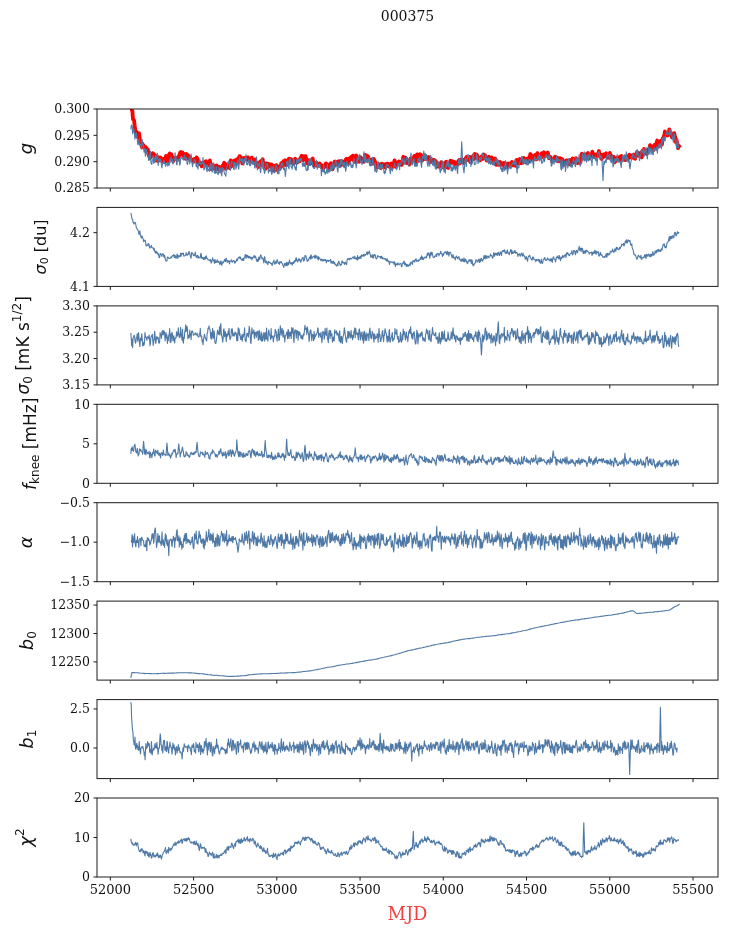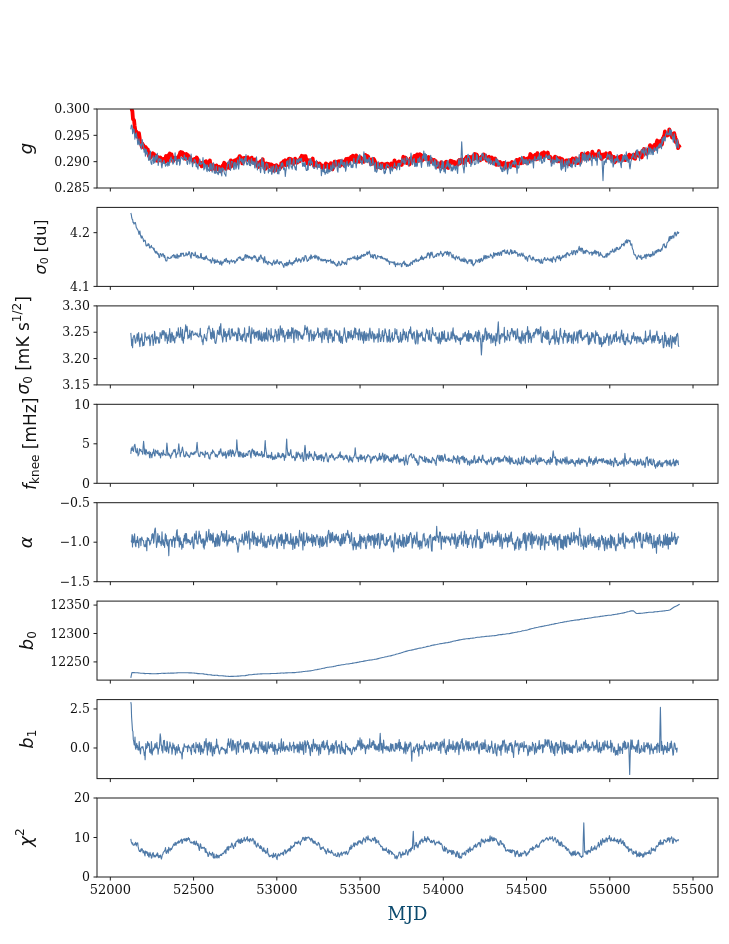--- a/index.html
+++ b/index.html
@@ -1,29 +1,30 @@
 <!DOCTYPE html>
 <html><head>
 <meta charset="utf-8">
 <style>
   html,body{margin:0;padding:0;background:#ffffff;}
   .figure{position:relative;width:729px;height:944px;background:#ffffff;
           font-family:"DejaVu Serif","Liberation Serif",serif;color:#111;}
   .fig-title{position:absolute;left:97px;top:8px;width:621px;text-align:center;
              font-size:14px;color:#111;}
   .x-label{position:absolute;left:97px;top:903px;width:621px;text-align:center;
-           font-size:18px;color:#0c4a6e;}
+           font-size:18px;color:#ef4444;}
   svg{position:absolute;left:0;top:0;}
   svg text{font-family:"DejaVu Serif","Liberation Serif",serif;fill:#111;}
   svg text.mathlab{font-family:"DejaVu Sans","Liberation Sans",sans-serif;}
 </style>
 </head>
 <body>
 
 <div class="figure">
+  <div class="fig-title">000375</div>
   <svg id="plot" width="729" height="944" viewBox="0 0 729 944" xmlns="http://www.w3.org/2000/svg">
       <clipPath id="clip0">
         <rect x="97" y="109" width="621" height="79"></rect>
       </clipPath>
       <path d="M130.8,104.2L131.3,106.6L131.9,110.0L132.4,111.3L133.0,119.2L133.5,119.6L134.1,120.6L134.6,125.5L135.2,129.5L135.7,133.0L136.3,131.5L136.8,133.1L137.4,135.0L137.9,137.2L138.5,135.3L139.0,133.2L139.6,137.4L140.1,141.8L140.7,143.4L141.2,143.6L141.8,146.9L142.3,143.6L142.9,144.9L143.4,145.3L144.0,147.7L144.5,147.4L145.1,148.5L145.6,147.1L146.2,148.0L146.7,149.7L147.3,149.7L147.8,149.5L148.4,153.3L148.9,155.8L149.5,153.7L150.0,158.1L150.6,157.1L151.1,154.5L151.7,156.0L152.2,154.7L152.8,153.2L153.3,154.8L153.9,154.0L154.4,155.1L155.0,158.6L155.5,159.9L156.1,156.7L156.6,156.1L157.2,160.8L157.7,156.9L158.3,160.9L158.8,159.6L159.4,159.7L159.9,159.5L160.5,157.5L161.0,159.3L161.6,160.0L162.1,161.4L162.7,159.4L163.2,158.9L163.8,158.8L164.3,160.7L164.9,162.0L165.4,159.9L166.0,155.8L166.5,157.5L167.1,160.1L167.6,161.1L168.2,158.4L168.7,154.9L169.3,154.8L169.8,153.5L170.4,154.2L170.9,156.2L171.5,154.4L172.0,156.6L172.6,157.0L173.1,161.2L173.7,159.4L174.2,158.7L174.8,158.1L175.3,158.9L175.9,157.9L176.4,158.4L177.0,158.7L177.5,159.6L178.1,156.9L178.6,157.7L179.1,155.5L179.7,154.5L180.2,152.6L180.8,151.9L181.3,154.1L181.9,152.3L182.4,152.3L183.0,155.5L183.5,153.6L184.1,156.5L184.6,155.2L185.2,158.1L185.7,158.8L186.3,153.9L186.8,155.5L187.4,158.3L187.9,155.1L188.5,156.3L189.0,158.3L189.6,159.5L190.1,157.0L190.7,159.3L191.2,159.5L191.8,159.5L192.3,159.9L192.9,161.0L193.4,161.1L194.0,161.6L194.5,158.8L195.1,160.2L195.6,159.7L196.2,159.4L196.7,157.5L197.3,158.7L197.8,162.4L198.4,161.5L198.9,163.3L199.5,162.2L200.0,164.3L200.6,162.7L201.1,163.6L201.7,166.3L202.2,164.1L202.8,162.9L203.3,163.7L203.9,164.5L204.4,164.7L205.0,163.5L205.5,161.3L206.1,161.2L206.6,164.2L207.2,164.6L207.7,165.1L208.3,164.6L208.8,163.1L209.4,161.7L209.9,160.5L210.5,166.5L211.0,168.2L211.6,169.2L212.1,165.2L212.7,167.2L213.2,165.1L213.8,167.2L214.3,166.7L214.9,168.3L215.4,169.8L216.0,168.7L216.5,165.4L217.1,167.7L217.6,167.5L218.2,169.4L218.7,167.7L219.3,166.8L219.8,169.4L220.4,171.3L220.9,171.1L221.5,168.3L222.0,167.6L222.6,165.8L223.1,166.2L223.7,164.1L224.2,162.7L224.8,165.6L225.3,167.1L225.9,168.9L226.4,165.1L227.0,164.5L227.5,164.5L228.1,166.3L228.6,164.3L229.2,166.6L229.7,168.1L230.2,162.3L230.8,160.4L231.3,164.2L231.9,166.0L232.4,162.1L233.0,162.3L233.5,161.1L234.1,163.0L234.6,160.4L235.2,162.6L235.7,164.3L236.3,162.7L236.8,159.4L237.4,162.6L237.9,163.3L238.5,158.1L239.0,157.8L239.6,156.1L240.1,160.2L240.7,157.2L241.2,160.4L241.8,159.7L242.3,163.4L242.9,160.7L243.4,161.9L244.0,157.9L244.5,159.6L245.1,158.3L245.6,159.0L246.2,158.0L246.7,159.4L247.3,157.6L247.8,157.3L248.4,160.0L248.9,159.4L249.5,160.0L250.0,161.6L250.6,159.0L251.1,159.1L251.7,157.6L252.2,159.6L252.8,160.1L253.3,162.7L253.9,160.0L254.4,162.2L255.0,159.4L255.5,163.9L256.1,163.6L256.6,162.5L257.2,164.5L257.7,166.2L258.3,167.0L258.8,163.0L259.4,164.7L259.9,162.0L260.5,165.4L261.0,160.8L261.6,161.9L262.1,160.9L262.7,159.3L263.2,164.5L263.8,163.1L264.3,166.6L264.9,168.7L265.4,168.9L266.0,166.9L266.5,163.4L267.1,165.8L267.6,164.7L268.2,167.2L268.7,164.0L269.3,165.8L269.8,165.1L270.4,164.4L270.9,164.4L271.5,164.6L272.0,168.2L272.6,169.6L273.1,170.5L273.7,165.6L274.2,169.5L274.8,167.6L275.3,170.3L275.9,169.2L276.4,165.2L277.0,169.5L277.5,166.2L278.1,168.2L278.6,167.6L279.2,168.1L279.7,168.9L280.3,166.2L280.8,167.2L281.3,163.1L281.9,164.2L282.4,166.0L283.0,164.0L283.5,161.1L284.1,161.9L284.6,161.3L285.2,160.3L285.7,165.2L286.3,164.0L286.8,164.9L287.4,162.4L287.9,161.1L288.5,159.3L289.0,160.5L289.6,158.8L290.1,162.4L290.7,160.6L291.2,159.3L291.8,162.8L292.3,162.8L292.9,163.2L293.4,163.8L294.0,162.3L294.5,162.9L295.1,158.6L295.6,160.6L296.2,160.8L296.7,161.5L297.3,162.6L297.8,161.4L298.4,160.3L298.9,160.1L299.5,161.3L300.0,159.2L300.6,157.8L301.1,158.6L301.7,155.8L302.2,158.2L302.8,157.8L303.3,160.2L303.9,156.2L304.4,159.2L305.0,157.6L305.5,156.1L306.1,158.4L306.6,160.3L307.2,163.4L307.7,163.7L308.3,163.5L308.8,160.1L309.4,162.4L309.9,163.8L310.5,163.2L311.0,163.4L311.6,160.4L312.1,159.5L312.7,158.6L313.2,162.4L313.8,163.6L314.3,165.8L314.9,163.7L315.4,164.5L316.0,163.0L316.5,162.8L317.1,165.7L317.6,164.7L318.2,164.8L318.7,165.4L319.3,165.1L319.8,163.5L320.4,165.4L320.9,165.2L321.5,165.2L322.0,166.3L322.6,168.1L323.1,168.2L323.7,167.9L324.2,165.9L324.8,166.1L325.3,164.6L325.9,163.4L326.4,166.7L327.0,165.2L327.5,166.3L328.1,164.7L328.6,168.0L329.2,168.0L329.7,164.3L330.3,166.2L330.8,163.2L331.4,165.3L331.9,167.5L332.4,169.3L333.0,166.1L333.5,167.5L334.1,163.6L334.6,161.7L335.2,163.4L335.7,164.7L336.3,163.0L336.8,164.5L337.4,161.8L337.9,163.8L338.5,164.8L339.0,161.1L339.6,163.2L340.1,166.0L340.7,161.2L341.2,162.4L341.8,164.5L342.3,161.5L342.9,163.6L343.4,161.6L344.0,164.1L344.5,165.8L345.1,161.0L345.6,160.1L346.2,158.9L346.7,161.7L347.3,158.9L347.8,158.7L348.4,160.0L348.9,163.5L349.5,158.4L350.0,160.1L350.6,158.0L351.1,156.9L351.7,159.1L352.2,156.8L352.8,155.7L353.3,158.5L353.9,160.1L354.4,161.7L355.0,161.2L355.5,158.4L356.1,155.3L356.6,159.8L357.2,161.7L357.7,157.4L358.3,160.8L358.8,160.8L359.4,161.7L359.9,158.8L360.5,157.3L361.0,159.5L361.6,159.5L362.1,159.0L362.7,159.3L363.2,158.8L363.8,161.9L364.3,159.2L364.9,156.1L365.4,155.0L366.0,158.8L366.5,156.6L367.1,158.6L367.6,156.0L368.2,156.7L368.7,159.3L369.3,160.4L369.8,161.1L370.4,161.7L370.9,164.1L371.5,159.5L372.0,163.8L372.6,163.6L373.1,163.0L373.7,158.9L374.2,159.7L374.8,161.0L375.3,162.5L375.9,166.4L376.4,166.0L377.0,167.6L377.5,166.1L378.1,164.2L378.6,164.2L379.2,167.0L379.7,165.6L380.3,164.2L380.8,168.1L381.4,166.9L381.9,163.7L382.4,165.9L383.0,165.6L383.5,166.5L384.1,164.4L384.6,164.5L385.2,167.5L385.7,167.2L386.3,163.8L386.8,166.0L387.4,163.6L387.9,164.0L388.5,164.8L389.0,166.5L389.6,166.4L390.1,165.6L390.7,168.1L391.2,163.5L391.8,166.5L392.3,164.6L392.9,166.5L393.4,165.2L394.0,163.2L394.5,160.3L395.1,162.5L395.6,166.8L396.2,166.4L396.7,164.0L397.3,163.4L397.8,163.3L398.4,162.0L398.9,161.4L399.5,161.7L400.0,164.7L400.6,162.9L401.1,163.7L401.7,164.9L402.2,163.1L402.8,159.3L403.3,156.8L403.9,158.5L404.4,157.5L405.0,158.5L405.5,157.7L406.1,158.3L406.6,163.1L407.2,160.2L407.7,162.2L408.3,161.2L408.8,162.9L409.4,164.5L409.9,163.4L410.5,158.5L411.0,160.1L411.6,160.9L412.1,159.9L412.7,158.4L413.2,160.0L413.8,158.7L414.3,155.8L414.9,159.5L415.4,162.3L416.0,161.9L416.5,157.5L417.1,154.4L417.6,159.1L418.2,159.5L418.7,160.8L419.3,158.4L419.8,154.1L420.4,156.1L420.9,154.7L421.5,159.8L422.0,160.7L422.6,158.5L423.1,158.9L423.7,155.8L424.2,158.8L424.8,159.0L425.3,157.8L425.9,156.9L426.4,157.7L427.0,157.7L427.5,158.9L428.1,157.5L428.6,157.1L429.2,159.3L429.7,161.6L430.3,162.0L430.8,158.7L431.4,159.2L431.9,161.2L432.5,161.6L433.0,162.2L433.5,162.1L434.1,159.9L434.6,162.6L435.2,162.5L435.7,161.0L436.3,164.5L436.8,166.7L437.4,164.2L437.9,163.6L438.5,164.3L439.0,166.5L439.6,166.2L440.1,165.1L440.7,166.3L441.2,162.2L441.8,165.2L442.3,166.6L442.9,163.6L443.4,167.6L444.0,166.5L444.5,164.5L445.1,166.7L445.6,162.3L446.2,161.7L446.7,164.1L447.3,167.3L447.8,164.8L448.4,168.0L448.9,166.8L449.5,163.7L450.0,162.4L450.6,160.7L451.1,163.2L451.7,162.4L452.2,161.3L452.8,162.9L453.3,161.9L453.9,162.9L454.4,162.0L455.0,164.7L455.5,163.0L456.1,164.1L456.6,163.7L457.2,163.3L457.7,164.8L458.3,161.0L458.8,162.5L459.4,160.0L459.9,163.3L460.5,159.9L461.0,160.3L461.6,159.3L462.1,159.4L462.7,161.0L463.2,161.8L463.8,163.0L464.3,159.9L464.9,160.3L465.4,158.8L466.0,160.2L466.5,156.9L467.1,160.1L467.6,158.3L468.2,159.0L468.7,158.0L469.3,157.7L469.8,156.9L470.4,162.2L470.9,162.0L471.5,157.4L472.0,159.3L472.6,157.1L473.1,155.9L473.7,159.2L474.2,155.9L474.8,154.0L475.3,158.1L475.9,155.6L476.4,154.4L477.0,155.0L477.5,158.6L478.1,157.9L478.6,157.7L479.2,160.2L479.7,160.0L480.3,160.2L480.8,158.5L481.4,156.5L481.9,156.4L482.5,159.0L483.0,157.8L483.6,154.4L484.1,158.4L484.6,156.4L485.2,155.3L485.7,157.5L486.3,159.1L486.8,160.6L487.4,160.2L487.9,158.3L488.5,157.0L489.0,156.8L489.6,157.6L490.1,159.7L490.7,161.9L491.2,158.9L491.8,157.6L492.3,160.6L492.9,162.7L493.4,161.0L494.0,161.4L494.5,159.1L495.1,158.4L495.6,160.8L496.2,164.8L496.7,160.5L497.3,162.6L497.8,163.5L498.4,164.7L498.9,163.7L499.5,164.6L500.0,161.8L500.6,163.7L501.1,164.5L501.7,163.3L502.2,164.8L502.8,164.3L503.3,165.1L503.9,162.9L504.4,168.1L505.0,164.4L505.5,163.8L506.1,167.3L506.6,167.4L507.2,165.4L507.7,165.7L508.3,163.5L508.8,164.1L509.4,163.9L509.9,163.5L510.5,166.1L511.0,164.9L511.6,163.4L512.1,162.0L512.7,165.4L513.2,165.3L513.8,164.5L514.3,164.0L514.9,162.7L515.4,165.8L516.0,163.6L516.5,160.0L517.1,163.4L517.6,160.1L518.2,161.6L518.7,163.6L519.3,160.0L519.8,159.1L520.4,160.4L520.9,163.3L521.5,162.0L522.0,159.0L522.6,161.8L523.1,162.7L523.7,157.8L524.2,159.5L524.8,160.4L525.3,161.6L525.9,159.5L526.4,162.6L527.0,158.7L527.5,159.6L528.1,162.5L528.6,161.0L529.2,157.3L529.7,157.6L530.3,154.0L530.8,154.7L531.4,159.2L531.9,156.2L532.5,159.3L533.0,156.1L533.6,159.3L534.1,156.7L534.7,156.3L535.2,154.9L535.7,155.5L536.3,159.4L536.8,155.4L537.4,153.1L537.9,157.9L538.5,158.6L539.0,155.0L539.6,157.3L540.1,157.1L540.7,156.6L541.2,156.2L541.8,153.3L542.3,153.1L542.9,157.0L543.4,155.3L544.0,152.3L544.5,153.5L545.1,156.2L545.6,155.4L546.2,154.0L546.7,153.4L547.3,155.0L547.8,152.5L548.4,155.5L548.9,158.1L549.5,157.9L550.0,156.7L550.6,157.2L551.1,158.4L551.7,159.7L552.2,161.8L552.8,160.9L553.3,159.3L553.9,160.2L554.4,159.5L555.0,156.7L555.5,160.1L556.1,160.1L556.6,157.3L557.2,159.2L557.7,161.4L558.3,159.9L558.8,160.3L559.4,158.1L559.9,158.2L560.5,161.5L561.0,158.8L561.6,161.3L562.1,159.1L562.7,159.9L563.2,163.1L563.8,165.0L564.3,162.2L564.9,163.2L565.4,162.6L566.0,162.1L566.5,160.4L567.1,163.1L567.6,160.5L568.2,163.0L568.7,164.4L569.3,162.4L569.8,160.2L570.4,162.0L570.9,161.2L571.5,159.6L572.0,163.5L572.6,158.5L573.1,160.0L573.7,161.6L574.2,162.1L574.8,159.8L575.3,161.6L575.9,158.1L576.4,162.6L577.0,161.7L577.5,163.0L578.1,159.5L578.6,159.5L579.2,159.9L579.7,162.9L580.3,162.7L580.8,160.0L581.4,157.0L581.9,153.6L582.5,155.6L583.0,155.4L583.6,157.6L584.1,156.5L584.7,156.8L585.2,154.5L585.8,156.2L586.3,158.8L586.8,155.6L587.4,153.5L587.9,153.1L588.5,155.9L589.0,158.6L589.6,157.7L590.1,156.6L590.7,154.9L591.2,154.4L591.8,154.7L592.3,151.7L592.9,154.2L593.4,156.6L594.0,155.1L594.5,154.6L595.1,156.9L595.6,155.6L596.2,154.6L596.7,154.9L597.3,155.0L597.8,155.2L598.4,153.5L598.9,151.0L599.5,155.9L600.0,156.6L600.6,156.3L601.1,154.6L601.7,159.0L602.2,157.4L602.8,155.3L603.3,154.6L603.9,155.8L604.4,156.7L605.0,154.2L605.5,154.2L606.1,153.3L606.6,154.7L607.2,156.5L607.7,155.1L608.3,157.7L608.8,154.9L609.4,156.0L609.9,152.8L610.5,156.0L611.0,157.6L611.6,156.1L612.1,156.8L612.7,157.3L613.2,158.8L613.8,156.9L614.3,160.6L614.9,162.2L615.4,161.3L616.0,160.6L616.5,158.4L617.1,157.7L617.6,159.2L618.2,158.0L618.7,159.0L619.3,157.2L619.8,160.2L620.4,158.4L620.9,156.3L621.5,156.0L622.0,159.8L622.6,158.7L623.1,159.0L623.7,159.4L624.2,159.9L624.8,160.0L625.3,160.1L625.9,159.2L626.4,156.6L627.0,156.7L627.5,158.3L628.1,158.7L628.6,158.3L629.2,154.7L629.7,155.6L630.3,157.1L630.8,155.5L631.4,157.6L631.9,157.6L632.5,156.1L633.0,155.1L633.6,154.7L634.1,157.7L634.7,158.6L635.2,158.7L635.8,154.9L636.3,154.0L636.8,152.5L637.4,152.9L637.9,152.9L638.5,155.6L639.0,155.9L639.6,155.0L640.1,153.1L640.7,154.4L641.2,156.2L641.8,157.4L642.3,150.8L642.9,151.0L643.4,150.8L644.0,149.0L644.5,151.1L645.1,152.3L645.6,150.4L646.2,151.0L646.7,153.8L647.3,152.4L647.8,152.0L648.4,149.8L648.9,150.3L649.5,147.3L650.0,145.1L650.6,149.1L651.1,149.0L651.7,149.1L652.2,146.6L652.8,149.8L653.3,150.2L653.9,147.5L654.4,144.9L655.0,146.0L655.5,147.1L656.1,146.1L656.6,142.5L657.2,140.5L657.7,144.0L658.3,142.6L658.8,146.7L659.4,143.2L659.9,142.0L660.5,141.1L661.0,143.3L661.6,144.8L662.1,143.8L662.7,138.4L663.2,138.8L663.8,136.2L664.3,136.3L664.9,131.4L665.4,134.9L666.0,134.9L666.5,134.2L667.1,135.6L667.6,134.9L668.2,134.8L668.7,134.8L669.3,129.3L669.8,133.5L670.4,132.7L670.9,133.6L671.5,133.6L672.0,137.6L672.6,136.5L673.1,135.1L673.7,133.3L674.2,133.2L674.8,135.7L675.3,137.4L675.9,142.2L676.4,139.6L677.0,142.0L677.5,144.0L678.1,148.1L678.6,146.6L679.2,146.1L679.7,147.6" fill="none" stroke="#ff0000" stroke-width="3.8" stroke-linejoin="round" clip-path="url(#clip0)"></path>
       <path d="M130.8,129.4L131.3,125.5L131.7,125.1L132.2,126.5L132.6,133.8L133.1,131.2L133.5,129.1L134.0,129.4L134.5,134.3L134.9,139.2L135.4,134.0L135.8,137.2L136.3,132.8L136.7,135.7L137.2,137.8L137.7,144.1L138.1,144.7L138.6,141.6L139.0,138.9L139.5,144.1L139.9,144.7L140.4,145.9L140.9,143.9L141.3,149.3L141.8,145.5L142.2,139.5L142.7,142.6L143.1,144.4L143.6,147.2L144.1,152.1L144.5,148.6L145.0,150.8L145.4,156.3L145.9,149.1L146.3,149.6L146.8,154.1L147.3,152.2L147.7,154.1L148.2,155.7L148.6,160.3L149.1,160.5L149.5,155.7L150.0,153.7L150.5,151.0L150.9,162.4L151.4,164.0L151.8,164.3L152.3,160.0L152.7,160.2L153.2,155.9L153.7,163.4L154.1,157.3L154.6,160.1L155.0,162.6L155.5,155.3L155.9,160.2L156.4,158.8L156.9,155.4L157.3,153.2L157.8,158.1L158.2,165.4L158.7,162.2L159.1,158.9L159.6,158.6L160.1,160.3L160.5,160.8L161.0,159.2L161.4,165.1L161.9,168.0L162.3,164.9L162.8,162.2L163.3,163.5L163.7,160.4L164.2,161.1L164.6,163.6L165.1,163.6L165.5,166.3L166.0,165.3L166.5,164.8L166.9,163.7L167.4,162.1L167.8,166.1L168.3,162.4L168.7,164.8L169.2,165.3L169.7,159.9L170.1,162.8L170.6,158.6L171.0,157.0L171.5,158.9L171.9,159.7L172.4,159.5L172.9,164.1L173.3,163.5L173.8,161.4L174.2,159.1L174.7,158.9L175.1,152.7L175.6,160.5L176.1,156.6L176.5,164.4L177.0,164.7L177.4,160.8L177.9,159.5L178.3,159.2L178.8,161.3L179.3,159.3L179.7,165.1L180.2,163.5L180.6,159.3L181.1,157.0L181.5,157.8L182.0,157.8L182.5,159.0L182.9,158.7L183.4,160.1L183.8,159.2L184.3,155.0L184.7,156.3L185.2,158.7L185.7,159.3L186.1,157.6L186.6,157.7L187.0,163.2L187.5,164.5L187.9,162.1L188.4,160.2L188.9,159.6L189.3,157.1L189.8,163.9L190.2,161.5L190.7,159.0L191.1,154.1L191.6,161.2L192.1,163.3L192.5,166.8L193.0,163.5L193.4,162.2L193.9,162.5L194.3,159.4L194.8,160.7L195.2,160.0L195.7,162.3L196.2,166.7L196.6,163.2L197.1,166.9L197.5,167.4L198.0,169.1L198.4,163.8L198.9,164.4L199.4,160.7L199.8,159.0L200.3,163.1L200.7,164.5L201.2,163.0L201.6,163.6L202.1,163.6L202.6,161.9L203.0,157.5L203.5,164.2L203.9,170.0L204.4,163.4L204.8,168.8L205.3,165.2L205.8,164.7L206.2,165.1L206.7,170.4L207.1,171.7L207.6,165.1L208.0,168.8L208.5,170.4L209.0,169.7L209.4,171.5L209.9,164.0L210.3,170.0L210.8,163.5L211.2,163.9L211.7,169.5L212.2,172.2L212.6,168.9L213.1,162.7L213.5,163.2L214.0,167.9L214.4,173.2L214.9,171.7L215.4,173.3L215.8,173.2L216.3,166.4L216.7,171.0L217.2,173.1L217.6,172.7L218.1,174.6L218.6,173.8L219.0,167.0L219.5,168.6L219.9,172.5L220.4,171.3L220.8,168.0L221.3,173.6L221.8,176.0L222.2,167.5L222.7,169.4L223.1,169.8L223.6,168.7L224.0,171.3L224.5,173.6L225.0,174.5L225.4,175.0L225.9,176.3L226.3,169.0L226.8,167.7L227.2,166.2L227.7,162.1L228.2,162.6L228.6,163.5L229.1,160.7L229.5,165.5L230.0,169.0L230.4,170.4L230.9,166.3L231.4,161.6L231.8,161.5L232.3,161.7L232.7,162.2L233.2,163.3L233.6,169.0L234.1,169.6L234.6,162.4L235.0,162.2L235.5,164.7L235.9,169.0L236.4,167.3L236.8,163.2L237.3,163.0L237.8,159.8L238.2,166.9L238.7,169.2L239.1,165.0L239.6,156.8L240.0,159.4L240.5,160.4L241.0,158.9L241.4,161.9L241.9,161.1L242.3,158.5L242.8,163.7L243.2,160.0L243.7,165.3L244.2,163.5L244.6,158.2L245.1,160.6L245.5,158.4L246.0,154.6L246.4,163.0L246.9,164.8L247.4,163.2L247.8,164.6L248.3,161.5L248.7,160.0L249.2,160.1L249.6,165.4L250.1,165.3L250.6,165.7L251.0,160.8L251.5,158.6L251.9,163.5L252.4,164.2L252.8,161.1L253.3,163.7L253.8,164.5L254.2,161.7L254.7,167.7L255.1,168.0L255.6,163.4L256.0,161.4L256.5,156.9L257.0,162.5L257.4,169.9L257.9,165.0L258.3,166.1L258.8,164.1L259.2,162.7L259.7,165.9L260.2,170.3L260.6,172.6L261.1,168.1L261.5,161.9L262.0,158.1L262.4,162.9L262.9,168.6L263.4,162.0L263.8,168.1L264.3,172.6L264.7,173.5L265.2,167.7L265.6,167.9L266.1,164.3L266.6,163.4L267.0,164.0L267.5,164.2L267.9,166.2L268.4,172.9L268.8,170.2L269.3,169.3L269.8,171.3L270.2,171.4L270.7,170.0L271.1,166.5L271.6,174.3L272.0,174.0L272.5,168.9L273.0,166.8L273.4,165.9L273.9,168.8L274.3,173.0L274.8,172.1L275.2,171.7L275.7,167.5L276.2,164.9L276.6,166.5L277.1,167.1L277.5,173.6L278.0,169.3L278.4,173.1L278.9,174.0L279.4,167.0L279.8,169.3L280.3,170.6L280.7,168.3L281.2,163.6L281.6,166.2L282.1,162.7L282.6,163.2L283.0,165.2L283.5,169.0L283.9,169.8L284.4,167.7L284.8,168.9L285.3,176.4L285.8,171.5L286.2,169.3L286.7,161.5L287.1,164.7L287.6,162.6L288.0,160.3L288.5,167.2L289.0,168.9L289.4,164.5L289.9,158.2L290.3,158.8L290.8,164.1L291.2,167.3L291.7,166.9L292.2,169.2L292.6,165.3L293.1,161.7L293.5,158.8L294.0,159.7L294.4,166.7L294.9,167.3L295.4,169.6L295.8,166.9L296.3,170.2L296.7,159.5L297.2,162.2L297.6,161.9L298.1,159.5L298.6,162.9L299.0,158.7L299.5,161.1L299.9,158.6L300.4,160.9L300.8,159.2L301.3,158.2L301.8,160.8L302.2,163.0L302.7,166.4L303.1,163.7L303.6,162.8L304.0,166.3L304.5,166.4L305.0,162.0L305.4,164.1L305.9,168.7L306.3,170.5L306.8,170.5L307.2,170.4L307.7,165.0L308.2,169.8L308.6,161.0L309.1,162.1L309.5,162.2L310.0,158.9L310.4,165.7L310.9,158.8L311.4,162.0L311.8,163.2L312.3,161.9L312.7,166.5L313.2,167.5L313.6,168.2L314.1,167.8L314.6,168.3L315.0,166.9L315.5,165.4L315.9,162.2L316.4,160.4L316.8,162.3L317.3,169.3L317.8,164.5L318.2,164.8L318.7,167.4L319.1,167.5L319.6,164.0L320.0,166.2L320.5,168.5L321.0,168.7L321.4,175.7L321.9,170.8L322.3,169.9L322.8,171.1L323.2,171.5L323.7,164.8L324.2,172.4L324.6,170.0L325.1,174.4L325.5,172.3L326.0,173.0L326.4,172.6L326.9,168.3L327.4,164.3L327.8,173.5L328.3,169.8L328.7,169.9L329.2,172.0L329.6,170.4L330.1,171.5L330.6,167.0L331.0,165.0L331.5,169.6L331.9,170.8L332.4,168.5L332.8,162.6L333.3,165.6L333.8,167.4L334.2,168.7L334.7,167.3L335.1,163.6L335.6,160.1L336.0,161.0L336.5,162.6L337.0,167.0L337.4,170.7L337.9,172.2L338.3,166.7L338.8,162.9L339.2,165.7L339.7,166.5L340.2,167.8L340.6,159.8L341.1,162.7L341.5,164.0L342.0,159.0L342.4,164.7L342.9,164.6L343.4,165.3L343.8,162.3L344.3,167.6L344.7,162.3L345.2,165.2L345.6,171.3L346.1,169.1L346.6,162.8L347.0,161.0L347.5,164.7L347.9,165.4L348.4,166.5L348.8,164.6L349.3,163.4L349.8,164.5L350.2,162.4L350.7,161.7L351.1,167.1L351.6,165.4L352.0,167.6L352.5,164.9L353.0,167.3L353.4,161.3L353.9,158.2L354.3,162.7L354.8,163.5L355.2,163.4L355.7,163.1L356.2,167.9L356.6,163.9L357.1,158.8L357.5,162.8L358.0,156.2L358.4,159.4L358.9,155.2L359.4,155.7L359.8,154.5L360.3,161.0L360.7,162.2L361.2,160.8L361.6,163.4L362.1,164.4L362.6,161.0L363.0,159.1L363.5,155.8L363.9,151.7L364.4,157.1L364.8,162.4L365.3,155.4L365.8,158.3L366.2,162.1L366.7,162.2L367.1,159.3L367.6,162.7L368.0,160.1L368.5,161.7L369.0,157.6L369.4,157.8L369.9,165.7L370.3,160.1L370.8,165.9L371.2,163.9L371.7,164.1L372.2,164.9L372.6,157.2L373.1,161.1L373.5,162.9L374.0,164.1L374.4,166.4L374.9,171.4L375.4,162.6L375.8,169.9L376.3,172.1L376.7,172.2L377.2,170.7L377.6,162.9L378.1,161.6L378.6,168.4L379.0,166.8L379.5,167.4L379.9,168.7L380.4,164.1L380.8,165.6L381.3,169.8L381.8,168.4L382.2,163.9L382.7,167.9L383.1,168.1L383.6,168.0L384.0,172.9L384.5,173.7L385.0,171.1L385.4,172.9L385.9,166.2L386.3,169.6L386.8,164.1L387.2,164.8L387.7,165.4L388.2,165.4L388.6,165.7L389.1,167.4L389.5,167.6L390.0,171.4L390.4,173.6L390.9,167.7L391.4,166.9L391.8,169.5L392.3,171.2L392.7,169.1L393.2,168.9L393.6,166.4L394.1,165.4L394.6,163.1L395.0,166.2L395.5,166.4L395.9,166.6L396.4,168.0L396.8,169.9L397.3,166.6L397.8,164.5L398.2,163.2L398.7,166.2L399.1,163.4L399.6,169.6L400.0,163.4L400.5,164.8L401.0,163.5L401.4,161.1L401.9,158.3L402.3,160.4L402.8,160.2L403.2,162.8L403.7,161.9L404.2,158.4L404.6,164.1L405.1,163.5L405.5,161.9L406.0,161.5L406.4,156.9L406.9,159.3L407.4,158.9L407.8,159.0L408.3,160.1L408.7,166.0L409.2,162.6L409.6,162.9L410.1,158.8L410.6,158.0L411.0,153.0L411.5,157.9L411.9,163.0L412.4,164.8L412.8,164.2L413.3,160.5L413.7,159.1L414.2,158.6L414.7,166.4L415.1,162.9L415.6,166.1L416.0,163.7L416.5,163.4L416.9,166.6L417.4,165.4L417.9,158.8L418.3,158.6L418.8,161.0L419.2,162.0L419.7,157.0L420.1,161.6L420.6,160.0L421.1,164.5L421.5,167.4L422.0,161.9L422.4,156.1L422.9,158.5L423.3,156.2L423.8,151.0L424.3,157.8L424.7,159.8L425.2,153.4L425.6,160.8L426.1,154.6L426.5,154.5L427.0,160.9L427.5,164.4L427.9,166.5L428.4,162.4L428.8,161.2L429.3,162.5L429.7,166.2L430.2,158.2L430.7,155.3L431.1,158.5L431.6,157.9L432.0,160.1L432.5,165.1L432.9,162.1L433.4,163.7L433.9,165.9L434.3,161.5L434.8,159.6L435.2,168.3L435.7,161.4L436.1,169.4L436.6,165.6L437.1,165.7L437.5,166.3L438.0,161.6L438.4,162.3L438.9,163.7L439.3,168.1L439.8,170.2L440.3,172.8L440.7,170.6L441.2,165.5L441.6,170.2L442.1,160.7L442.5,168.2L443.0,164.8L443.5,161.9L443.9,171.6L444.4,168.6L444.8,169.1L445.3,173.3L445.7,167.4L446.2,164.9L446.7,166.7L447.1,161.3L447.6,165.1L448.0,160.2L448.5,166.7L448.9,163.2L449.4,168.7L449.9,165.6L450.3,164.7L450.8,164.2L451.2,171.0L451.7,167.3L452.1,169.0L452.6,171.0L453.1,165.3L453.5,169.2L454.0,167.8L454.4,166.3L454.9,166.5L455.3,170.2L455.8,168.4L456.3,165.3L456.7,166.8L457.2,170.8L457.6,173.5L458.1,164.8L458.5,161.3L459.0,158.9L459.5,164.3L459.9,161.7L460.4,161.0L460.8,163.1L461.3,152.3L461.7,141.7L462.2,151.8L462.7,163.5L463.1,166.8L463.6,169.4L464.0,173.0L464.5,167.1L464.9,160.8L465.4,158.1L465.9,160.1L466.3,166.6L466.8,159.9L467.2,159.5L467.7,155.3L468.1,154.3L468.6,157.5L469.1,156.7L469.5,157.8L470.0,162.2L470.4,159.3L470.9,166.4L471.3,163.8L471.8,164.3L472.3,162.4L472.7,156.7L473.2,153.0L473.6,157.1L474.1,162.0L474.5,164.7L475.0,164.2L475.5,164.3L475.9,163.6L476.4,154.0L476.8,159.6L477.3,155.3L477.7,161.4L478.2,163.5L478.7,160.5L479.1,162.2L479.6,157.1L480.0,157.2L480.5,160.0L480.9,157.8L481.4,160.8L481.9,153.7L482.3,156.0L482.8,153.2L483.2,155.1L483.7,156.0L484.1,159.2L484.6,159.3L485.1,158.8L485.5,158.2L486.0,154.0L486.4,160.7L486.9,158.3L487.3,160.8L487.8,161.7L488.3,157.9L488.7,163.6L489.2,159.6L489.6,159.0L490.1,158.2L490.5,164.5L491.0,162.1L491.5,160.6L491.9,161.6L492.4,164.7L492.8,164.0L493.3,164.7L493.7,161.1L494.2,165.5L494.7,162.2L495.1,161.7L495.6,161.7L496.0,158.0L496.5,162.8L496.9,161.1L497.4,159.4L497.9,165.9L498.3,161.0L498.8,164.9L499.2,162.9L499.7,162.9L500.1,166.0L500.6,168.9L501.1,166.9L501.5,169.5L502.0,171.5L502.4,168.0L502.9,171.6L503.3,169.3L503.8,167.9L504.3,166.0L504.7,170.8L505.2,163.6L505.6,160.5L506.1,164.5L506.5,168.6L507.0,168.1L507.5,173.9L507.9,170.7L508.4,169.2L508.8,168.4L509.3,166.1L509.7,163.6L510.2,168.7L510.7,166.6L511.1,168.4L511.6,165.2L512.0,164.3L512.5,163.2L512.9,162.5L513.4,163.5L513.9,161.0L514.3,165.1L514.8,162.7L515.2,159.6L515.7,164.0L516.1,162.3L516.6,168.1L517.1,173.3L517.5,165.5L518.0,167.9L518.4,168.1L518.9,167.6L519.3,163.7L519.8,162.1L520.3,161.9L520.7,161.3L521.2,158.3L521.6,156.3L522.1,158.8L522.5,157.3L523.0,164.2L523.5,163.7L523.9,159.1L524.4,163.5L524.8,160.6L525.3,159.7L525.7,163.2L526.2,163.7L526.7,159.4L527.1,165.3L527.6,161.1L528.0,162.4L528.5,164.7L528.9,159.6L529.4,159.7L529.9,159.3L530.3,160.4L530.8,163.2L531.2,162.1L531.7,161.5L532.1,159.7L532.6,160.6L533.1,163.8L533.5,168.0L534.0,159.1L534.4,158.2L534.9,156.5L535.3,160.6L535.8,160.1L536.3,159.8L536.7,159.3L537.2,159.7L537.6,157.3L538.1,157.0L538.5,159.4L539.0,155.8L539.5,153.3L539.9,161.2L540.4,158.9L540.8,156.0L541.3,156.1L541.7,163.3L542.2,163.2L542.7,162.6L543.1,160.8L543.6,157.3L544.0,157.3L544.5,161.6L544.9,158.4L545.4,157.9L545.9,155.1L546.3,154.7L546.8,156.0L547.2,157.4L547.7,158.5L548.1,156.1L548.6,158.8L549.1,154.8L549.5,158.1L550.0,156.6L550.4,160.8L550.9,159.6L551.3,166.1L551.8,165.7L552.3,162.6L552.7,158.8L553.2,162.6L553.6,160.9L554.1,164.3L554.5,160.1L555.0,161.1L555.5,162.1L555.9,161.8L556.4,156.1L556.8,162.1L557.3,162.4L557.7,158.1L558.2,160.5L558.7,160.9L559.1,159.6L559.6,160.2L560.0,160.3L560.5,163.7L560.9,168.8L561.4,170.1L561.9,159.4L562.3,159.8L562.8,168.7L563.2,167.0L563.7,166.8L564.1,164.6L564.6,161.1L565.1,163.3L565.5,171.5L566.0,166.1L566.4,163.8L566.9,160.7L567.3,161.5L567.8,168.0L568.3,163.0L568.7,158.5L569.2,160.7L569.6,162.2L570.1,164.1L570.5,166.6L571.0,166.3L571.5,164.1L571.9,167.8L572.4,166.0L572.8,161.8L573.3,159.1L573.7,160.2L574.2,161.1L574.7,161.5L575.1,166.3L575.6,166.6L576.0,157.3L576.5,163.5L576.9,162.7L577.4,158.6L577.9,162.1L578.3,162.1L578.8,158.3L579.2,154.5L579.7,161.8L580.1,166.2L580.6,164.9L581.1,162.8L581.5,163.3L582.0,158.9L582.4,153.5L582.9,155.1L583.3,160.1L583.8,159.3L584.3,151.9L584.7,161.1L585.2,159.7L585.6,154.5L586.1,155.4L586.5,162.3L587.0,159.1L587.5,158.7L587.9,155.1L588.4,160.9L588.8,158.9L589.3,154.1L589.7,153.4L590.2,157.6L590.7,156.9L591.1,160.7L591.6,160.8L592.0,165.7L592.5,155.3L592.9,158.7L593.4,158.4L593.9,157.9L594.3,158.3L594.8,158.9L595.2,156.0L595.7,160.7L596.1,158.3L596.6,158.9L597.1,165.3L597.5,159.9L598.0,152.6L598.4,152.4L598.9,153.3L599.3,151.6L599.8,159.2L600.3,158.1L600.7,155.3L601.2,156.4L601.6,157.3L602.1,161.4L602.5,169.4L603.0,180.6L603.5,168.9L603.9,161.1L604.4,164.5L604.8,162.5L605.3,160.8L605.7,159.8L606.2,162.6L606.7,156.2L607.1,157.8L607.6,153.5L608.0,155.7L608.5,155.4L608.9,156.4L609.4,159.8L609.9,154.2L610.3,159.8L610.8,161.2L611.2,163.0L611.7,160.7L612.1,155.4L612.6,161.3L613.1,167.0L613.5,165.4L614.0,164.0L614.4,159.0L614.9,162.3L615.3,161.1L615.8,158.6L616.3,160.4L616.7,160.6L617.2,154.5L617.6,157.2L618.1,162.6L618.5,159.4L619.0,160.9L619.5,162.1L619.9,161.2L620.4,163.0L620.8,165.0L621.3,167.7L621.7,159.8L622.2,162.3L622.7,156.1L623.1,155.9L623.6,161.0L624.0,155.7L624.5,154.8L624.9,158.0L625.4,159.6L625.9,155.8L626.3,151.8L626.8,161.3L627.2,156.9L627.7,158.6L628.1,162.4L628.6,160.8L629.1,159.1L629.5,166.4L630.0,169.0L630.4,166.1L630.9,161.3L631.3,160.7L631.8,156.3L632.2,157.6L632.7,154.4L633.2,153.1L633.6,154.9L634.1,157.1L634.5,157.9L635.0,158.3L635.4,158.2L635.9,158.4L636.4,150.0L636.8,152.8L637.3,154.2L637.7,149.8L638.2,155.3L638.6,154.3L639.1,156.2L639.6,160.6L640.0,156.5L640.5,155.5L640.9,155.3L641.4,149.8L641.8,149.4L642.3,150.8L642.8,152.6L643.2,153.2L643.7,148.2L644.1,150.8L644.6,156.2L645.0,152.2L645.5,151.4L646.0,147.3L646.4,152.2L646.9,153.7L647.3,159.0L647.8,154.3L648.2,154.1L648.7,146.7L649.2,154.2L649.6,150.3L650.1,148.5L650.5,148.1L651.0,154.4L651.4,152.3L651.9,149.1L652.4,150.9L652.8,154.8L653.3,154.6L653.7,150.0L654.2,147.5L654.6,150.3L655.1,149.5L655.6,148.9L656.0,150.6L656.5,147.7L656.9,147.0L657.4,153.2L657.8,148.7L658.3,145.7L658.8,146.9L659.2,144.2L659.7,147.4L660.1,143.2L660.6,146.8L661.0,145.2L661.5,148.8L662.0,138.6L662.4,143.7L662.9,141.0L663.3,136.9L663.8,140.9L664.2,139.1L664.7,136.8L665.2,141.0L665.6,134.8L666.1,133.5L666.5,133.7L667.0,131.2L667.4,134.6L667.9,134.6L668.4,133.8L668.8,133.1L669.3,134.6L669.7,129.1L670.2,135.1L670.6,130.9L671.1,129.9L671.6,131.9L672.0,136.1L672.5,137.1L672.9,139.6L673.4,142.3L673.8,137.0L674.3,133.8L674.8,139.2L675.2,140.2L675.7,140.3L676.1,144.3L676.6,147.9L677.0,144.8L677.5,139.2L678.0,143.8L678.4,147.7L678.9,148.1" fill="none" stroke="#4e79a7" stroke-width="1.1" stroke-linejoin="round" clip-path="url(#clip0)"></path>
       <rect x="97" y="109" width="621" height="79" fill="none" stroke="#1c1c1c" stroke-width="1"></rect>
       <line x1="93.5" y1="188" x2="97" y2="188" stroke="#1c1c1c" stroke-width="1"></line>
       <text x="90" y="192.2" text-anchor="end" font-size="12.5">0.285</text>
       <line x1="93.5" y1="161.66666666666666" x2="97" y2="161.66666666666666" stroke="#1c1c1c" stroke-width="1"></line>

